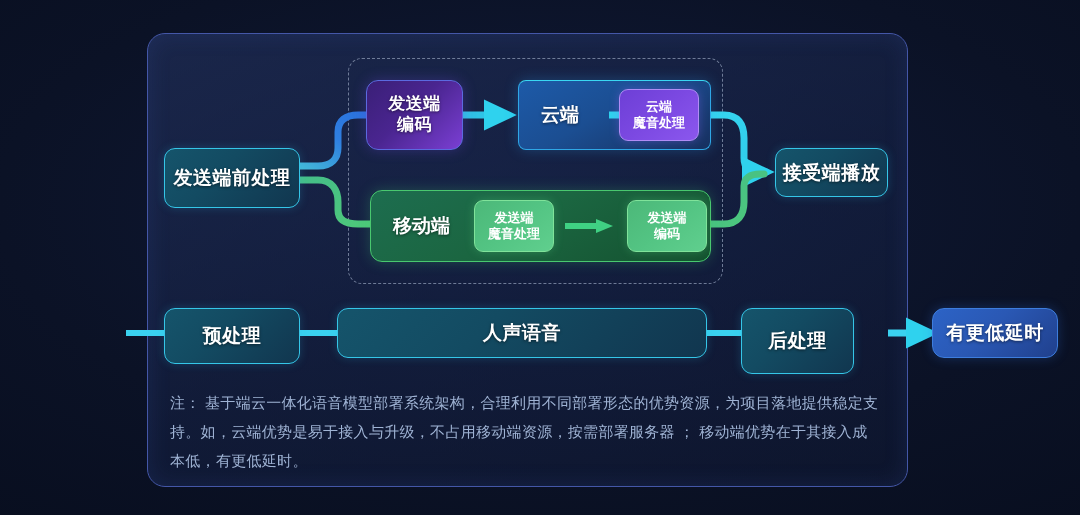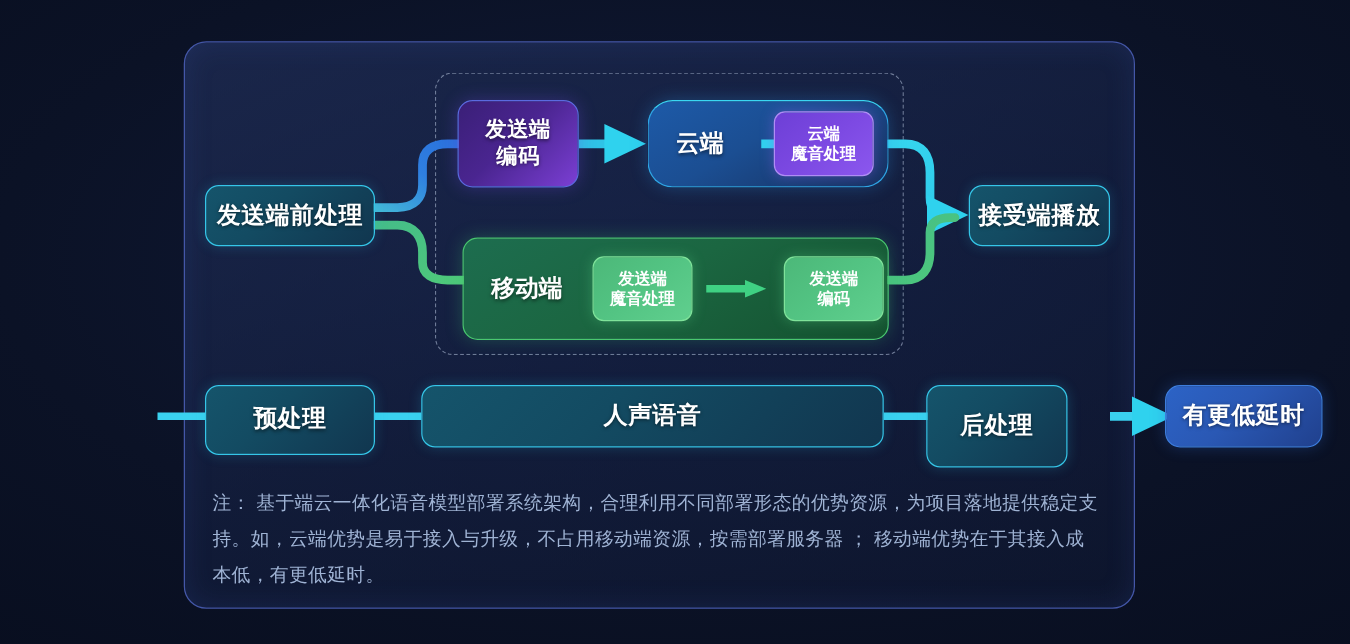--- a/index.html
+++ b/index.html
@@ -56,21 +56,21 @@
     border:1.6px solid #5b6ae0;border-radius:12px;
     background:linear-gradient(135deg,#3a1f77 0%,#4a2590 45%,#7b3fd4 100%);
     box-shadow:0 0 14px rgba(110,70,220,.32);
     font-size:17px;font-weight:700;
     text-shadow:0 1px 3px rgba(0,0,0,.5);
   }
 
   
   .cloud-group{
     position:absolute;box-sizing:border-box;
-    border:1.8px solid #2fa7e6;border-top-color:#3ad7f2;border-radius:20px;
+    border:1.8px solid #2fa7e6;border-top-color:#3ad7f2;border-radius:8px;
     background:linear-gradient(150deg,#1d5aa8 0%,#1b4e92 45%,#17305f 100%);
     box-shadow:0 0 14px rgba(45,150,230,.3);
   }
   .cloud-label{position:absolute;left:22px;top:50%;transform:translateY(-50%);
     font-size:19px;font-weight:700;color:#fff;text-shadow:0 1px 3px rgba(0,0,0,.5);}
   .cloud-inner{
     position:absolute;right:11px;top:50%;transform:translateY(-50%);
     width:80px;height:52px;box-sizing:border-box;
     display:flex;align-items:center;justify-content:center;text-align:center;
     border:1.4px solid #b08cf5;border-radius:9px;
@@ -146,36 +146,36 @@
     <path d="M711,115 H724 C738,115 744,124 744,138 V158 C744,168 750,172 760,172 H766" stroke="url(#gcyan)" stroke-width="7" fill="none" stroke-linecap="round" marker-end="url(#arrow-cyan)"></path>
 
     <path d="M711,224 H724 C738,224 744,215 744,202 V186 C744,178 750,174 760,174 H764" stroke="url(#ggreen)" stroke-width="7" fill="none" stroke-linecap="round"></path>
 
     <path d="M126,333 H164" stroke="#3ad1ef" stroke-width="6" fill="none"></path>
     <path d="M300,333 H337" stroke="#3ad1ef" stroke-width="6" fill="none"></path>
     <path d="M707,333 H775" stroke="#3ad1ef" stroke-width="6" fill="none"></path>
     <path d="M888,333 H930" stroke="#3ad1ef" stroke-width="7" fill="none" marker-end="url(#arrow-cyan)"></path>
   </svg>
 
-  <div class="node teal" style="left:164px;top:148px;width:136px;height:49px;">发送端前处理</div>
+  <div class="node teal" style="left:164px;top:148px;width:136px;height:60px;">发送端前处理</div>
 
   <div class="node purple" style="left:366px;top:80px;width:97px;height:70px;">发送端
 编码</div>
 
   <div class="cloud-group" style="left:518px;top:80px;width:193px;height:70px;">
     <span class="cloud-label">云端</span>
     <svg width="46" height="20" style="position:absolute;left:88px;top:50%;transform:translateY(-50%);">
       <path d="M2,10 H30" stroke="#2fd2ee" stroke-width="7" fill="none"></path>
       <path d="M28,2 L44,10 L28,18 z" fill="#2fd2ee"></path>
     </svg>
     <div class="cloud-inner">云端
 魔音处理</div>
   </div>
 
-  <div class="mobile-group" style="left:370px;top:190px;width:341px;height:82px;padding-left:45px;">
+  <div class="mobile-group" style="left:370px;top:190px;width:341px;height:72px;padding-left:45px;">
     <span class="mobile-label">移动端</span>
     <div class="mobile-inner mi-1">发送端
 魔音处理</div>
     <svg width="52" height="20" style="position:absolute;left:192px;top:50%;transform:translateY(-50%);">
       <path d="M2,10 H36" stroke="#3fd183" stroke-width="6" fill="none"></path>
       <path d="M33,3 L50,10 L33,17 z" fill="#3fd183"></path>
     </svg>
     <div class="mobile-inner mi-2">发送端
 编码</div>
   </div>

